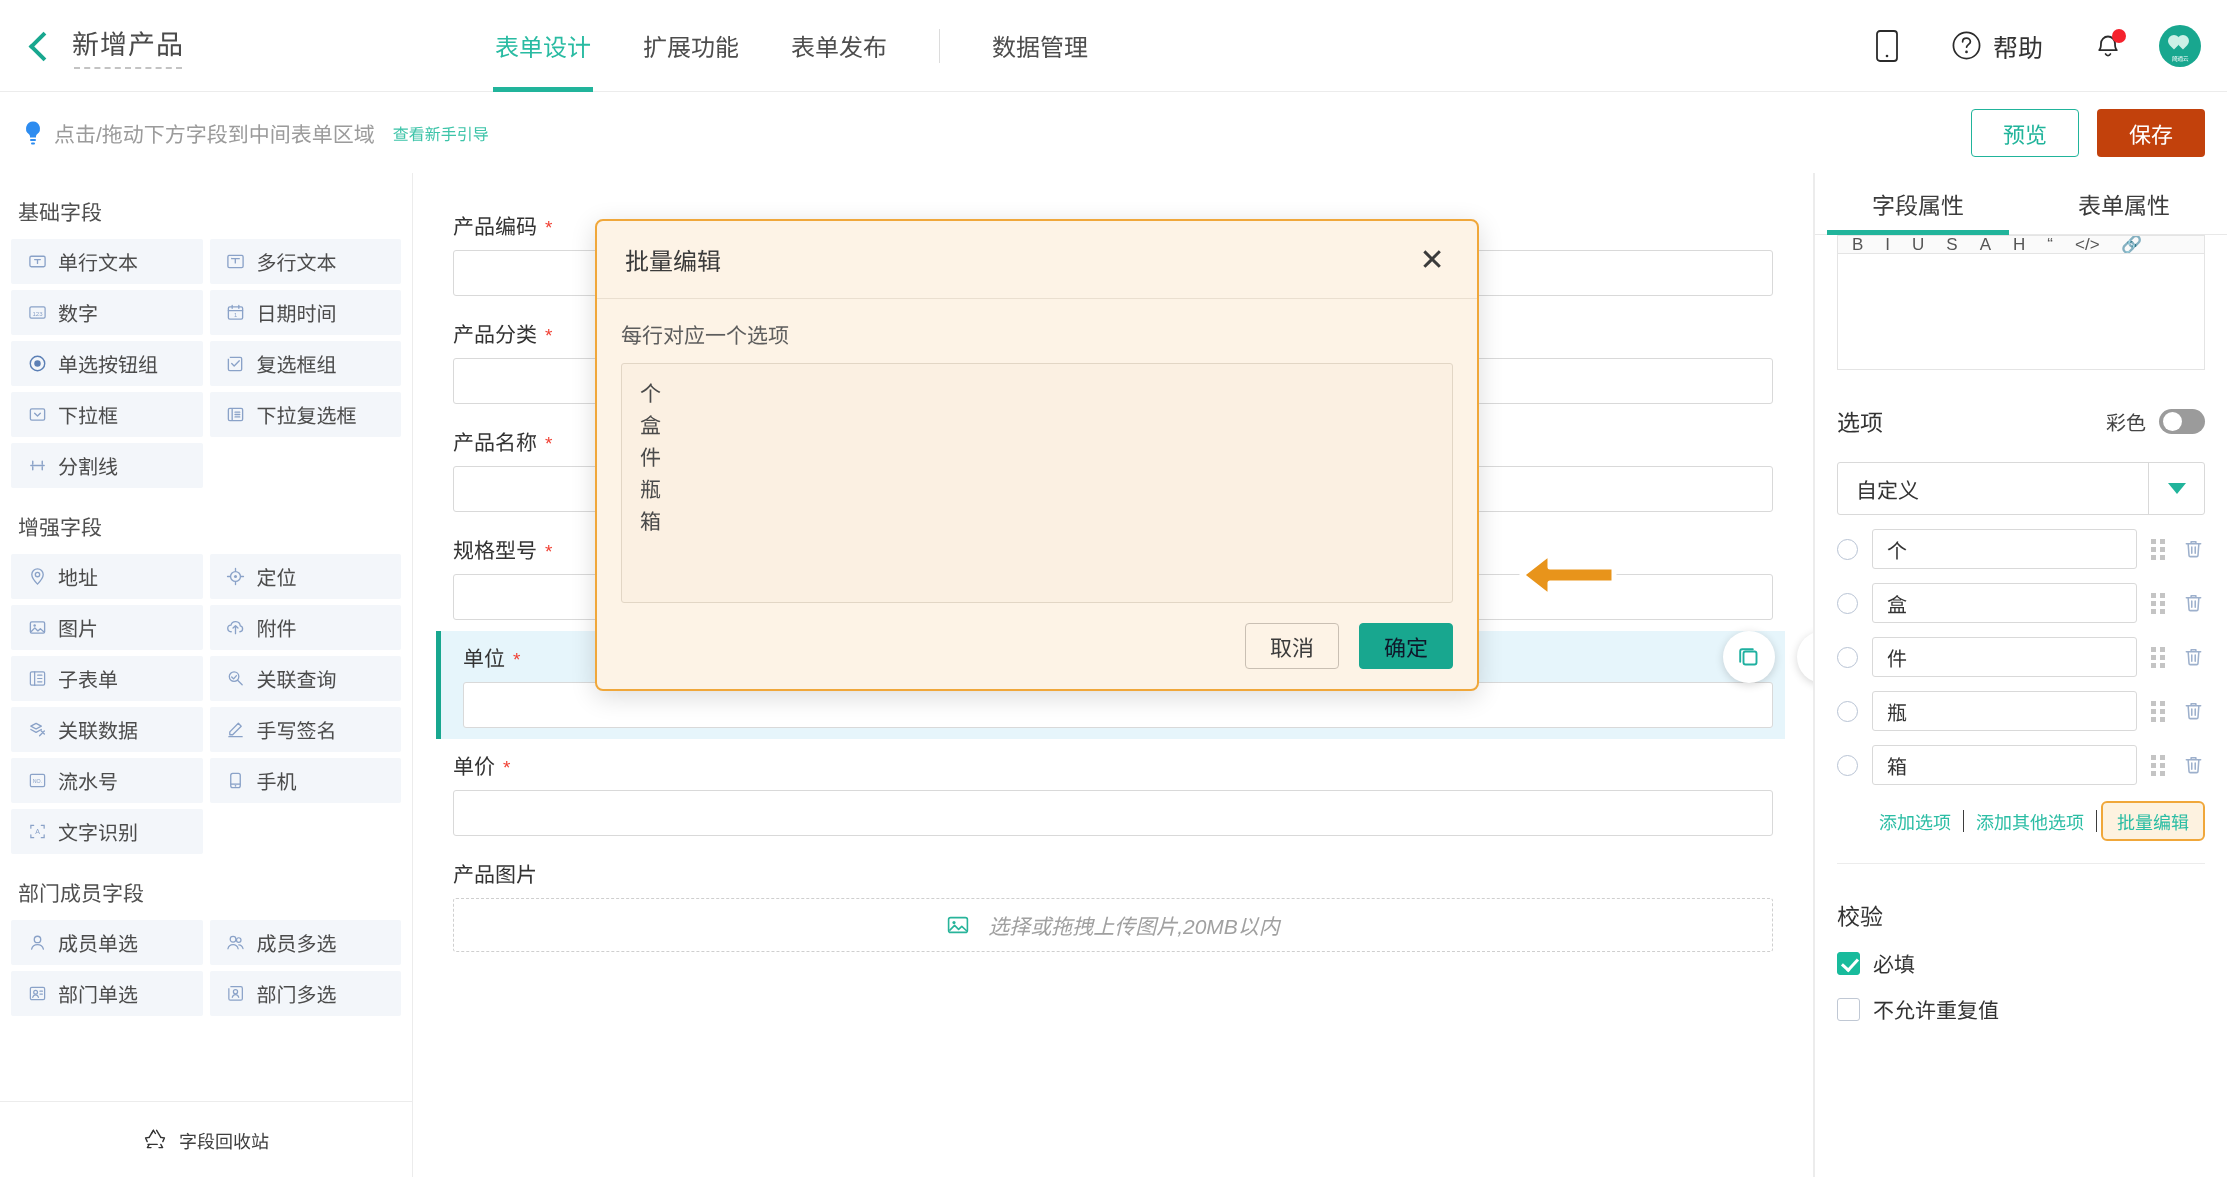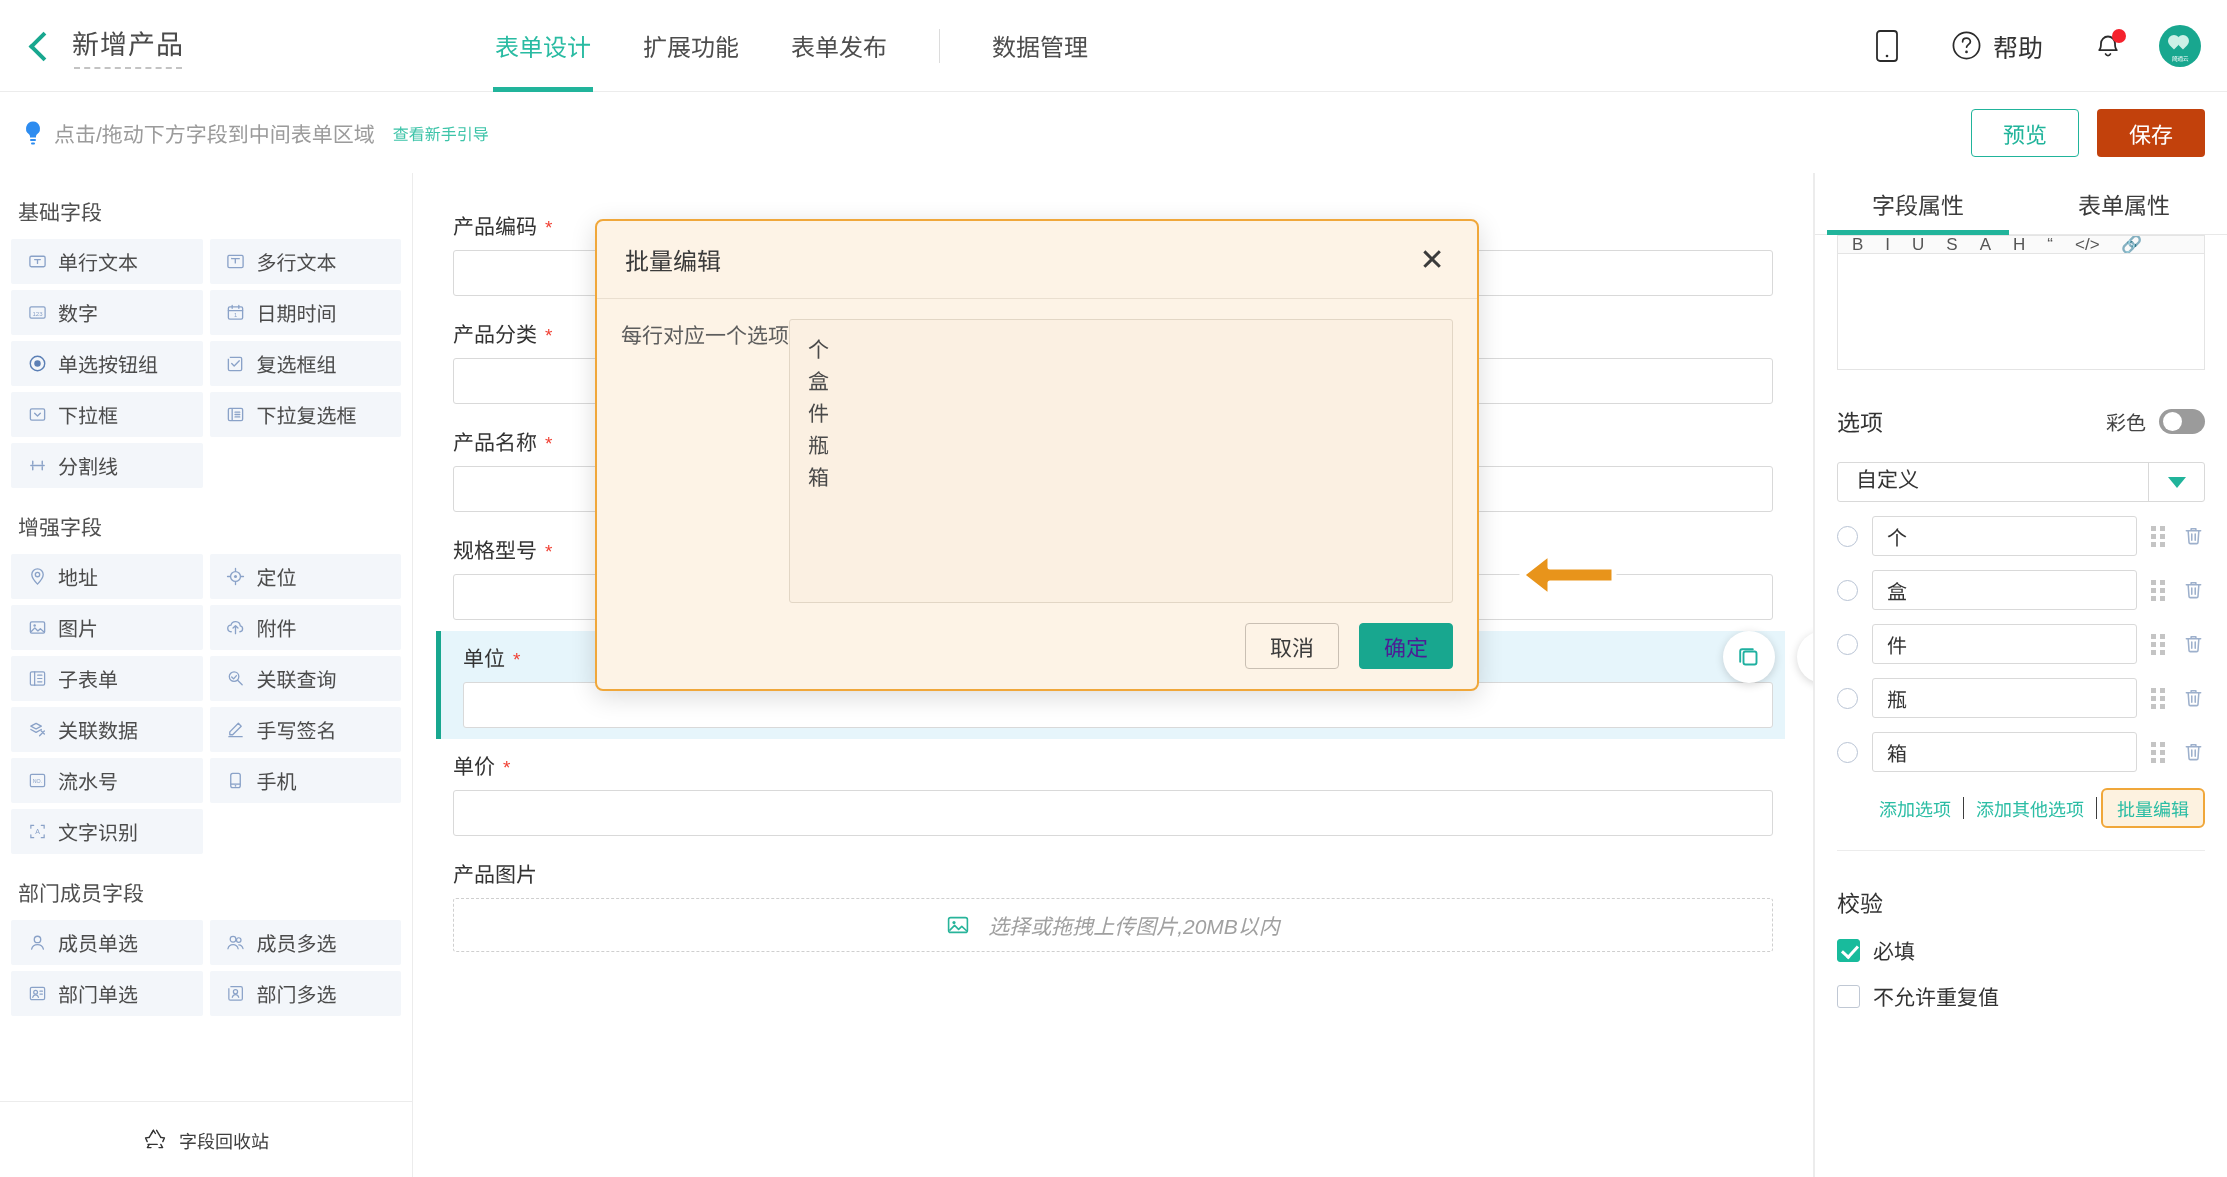--- a/index.html
+++ b/index.html
@@ -204,22 +204,22 @@
   .rp-toggle-label { font-size: 20px; color: #444; }
   .toggle {
     width: 46px; height: 25px; border-radius: 13px; background: #9b9b9b;
     position: relative; cursor: pointer; flex: none;
   }
   .toggle::after {
     content: ""; position: absolute; width: 19px; height: 19px; border-radius: 50%;
     background: #fff; top: 3px; left: 4px;
   }
   .select-box {
-    height: 40px; border: 1px solid #d9d9d9; border-radius: 3px; display: flex;
-    cursor: pointer; margin-top: 24px;
+    height: 53px; border: 1px solid #d9d9d9; border-radius: 3px; display: flex;
+    align-items: center; cursor: pointer; margin-top: 24px;
   }
   .select-val { font-size: 21px; color: #333; padding-left: 18px; }
   .select-caret {
     margin-left: auto; width: 56px; height: 100%; border-left: 1px solid #d9d9d9;
     display: flex; align-items: center; justify-content: center;
   }
   .caret-tri {
     width: 0; height: 0; border-left: 9px solid transparent;
     border-right: 9px solid transparent; border-top: 11px solid #21b49b;
   }
@@ -274,37 +274,37 @@
   .modal-head {
     height: 78px; display: flex; align-items: center; padding: 0 28px;
     border-bottom: 1px solid #eadfd0; flex: none;
   }
   .modal-title { font-size: 24px; color: #3b3b3b; }
   .modal-close {
     margin-left: auto; width: 34px; height: 34px; cursor: pointer;
     display: flex; align-items: center; justify-content: center;
     font-size: 30px; color: #3b3b3b; line-height: 1;
   }
-  .modal-body { padding: 20px 24px 0 24px; flex: 1; display: flex; flex-direction: row; }
+  .modal-body { padding: 20px 24px 0 24px; flex: 1; display: flex; flex-direction: column; }
   .modal-sub { font-size: 21px; color: #5d5d5d; margin-bottom: 14px; }
   .modal-textarea {
     flex: 1; border: 1px solid #e2d6c5; background: #fbf0e2; border-radius: 3px;
     padding: 14px 18px; font-size: 21px; color: #4a4a4a; line-height: 1.52;
     overflow: hidden; white-space: pre-line; cursor: text;
   }
   .modal-foot {
     height: 86px; display: flex; align-items: center; justify-content: flex-end;
     gap: 20px; padding: 0 24px; flex: none;
   }
   .mbtn {
     height: 46px; min-width: 94px; padding: 0 24px; border-radius: 4px;
     font-size: 22px; display: flex; align-items: center; justify-content: center; cursor: pointer;
   }
   .mbtn-cancel { background: #fdf3e6; border: 1px solid #c9bfb3; color: #3b3b3b; }
-  .mbtn-ok { background: #18a78f; color: #4c1d95; border: 1px solid #18a78f; }
+  .mbtn-ok { background: #18a78f; color: #0f172a; border: 1px solid #18a78f; }
 </style>
 </head>
 <body>
 
 <div class="app">
 
   <div class="header">
     <div class="back-arrow"></div>
     <div class="app-title">新增产品</div>
 

